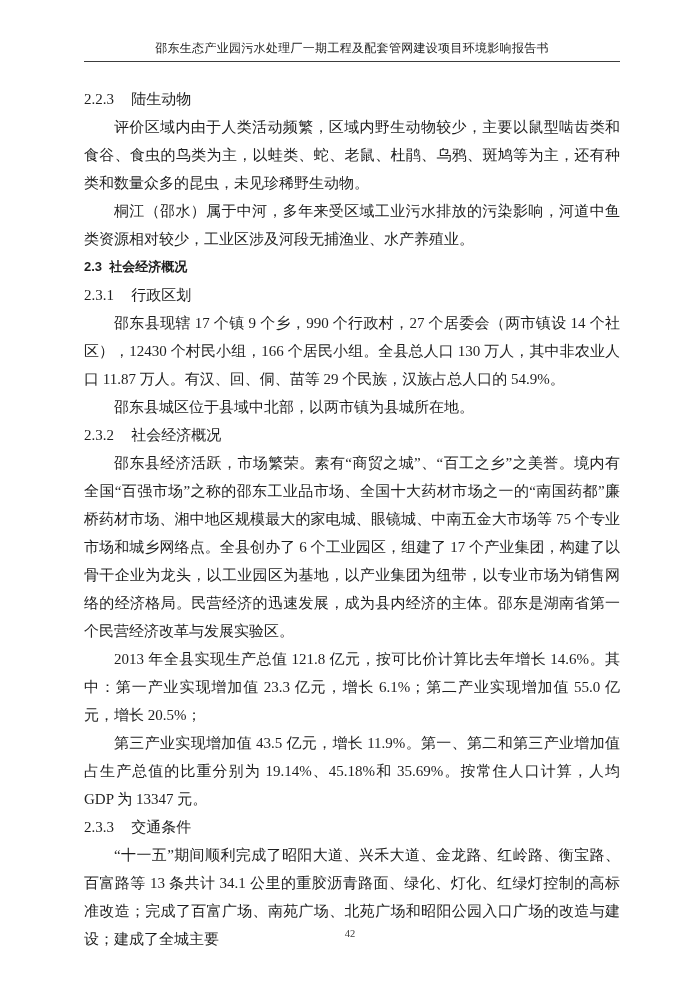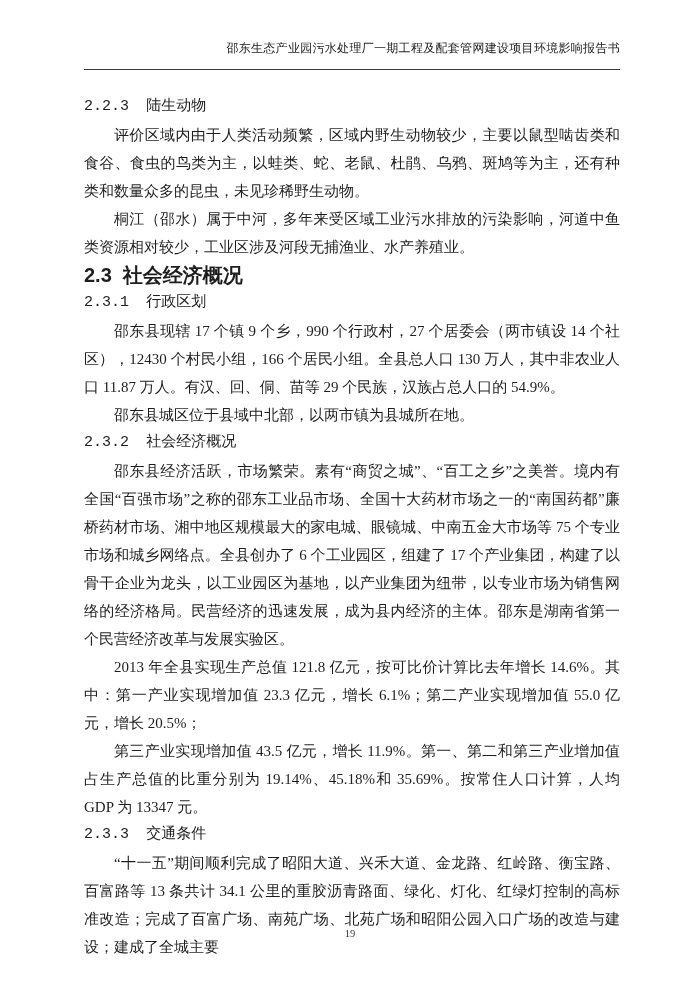--- a/index.html
+++ b/index.html
@@ -13,23 +13,23 @@
     height: 989px;
     margin: 0 auto;
     background: #ffffff;
     color: #1e1e1e;
     font-family: "Liberation Serif", "DejaVu Serif", serif;
     overflow: hidden;
     box-sizing: border-box;
   }
   .doc-header {
     margin: 40px 80px 0 84px;
-    padding-bottom: 12px;
+    padding-bottom: 4px;
     border-bottom: 1.5px solid #3c3c3c;
-    text-align: right;
+    text-align: center;
   }
   .doc-header-text {
     font-size: 12px;
     letter-spacing: 0.3px;
     color: #222222;
     white-space: nowrap;
   }
   .content {
     margin: 23px 80px 0 84px;
     font-size: 15px;
@@ -44,25 +44,24 @@
   h2.sec, h3.sec {
     margin: 0;
     padding: 0;
     font-size: 15px;
     line-height: 28px;
     text-indent: 0;
   }
   h2.sec {
     font-family: "Liberation Sans", "DejaVu Sans", sans-serif;
     font-weight: 700;
-    font-size: 20px;
+    font-size: 13px;
   }
   h3.sec {
     font-weight: 400;
-    font-family: Liberation Mono, monospace;
   }
   h2.sec .sec-num { margin-right: 0.55em; }
   h3.sec .sec-num { margin-right: 1.15em; }
   .page-number {
     position: absolute;
     left: 0;
     bottom: 50px;
     width: 100%;
     text-align: center;
     font-size: 10.5px;
@@ -105,15 +104,15 @@
     <p>2013 年全县实现生产总值 121.8 亿元，按可比价计算比去年增长 14.6%。其中：第一产业实现增加值 23.3 亿元，增长 6.1%；第二产业实现增加值 55.0 亿元，增长 20.5%；</p>
     <p>第三产业实现增加值 43.5 亿元，增长 11.9%。第一、第二和第三产业增加值占生产总值的比重分别为 19.14%、45.18%和 35.69%。按常住人口计算，人均 GDP 为 13347 元。</p>
 
     <h3 class="sec">
       <span class="sec-num">2.3.3</span><span>交通条件</span>
     </h3>
     <p>“十一五”期间顺利完成了昭阳大道、兴禾大道、金龙路、红岭路、衡宝路、百富路等 13 条共计 34.1 公里的重胶沥青路面、绿化、灯化、红绿灯控制的高标准改造；完成了百富广场、南苑广场、北苑广场和昭阳公园入口广场的改造与建设；建成了全城主要</p>
 
   </main>
 
-  <div class="page-number">19</div>
+  <div class="page-number">42</div>
 
 </div>
 
 </body></html>

